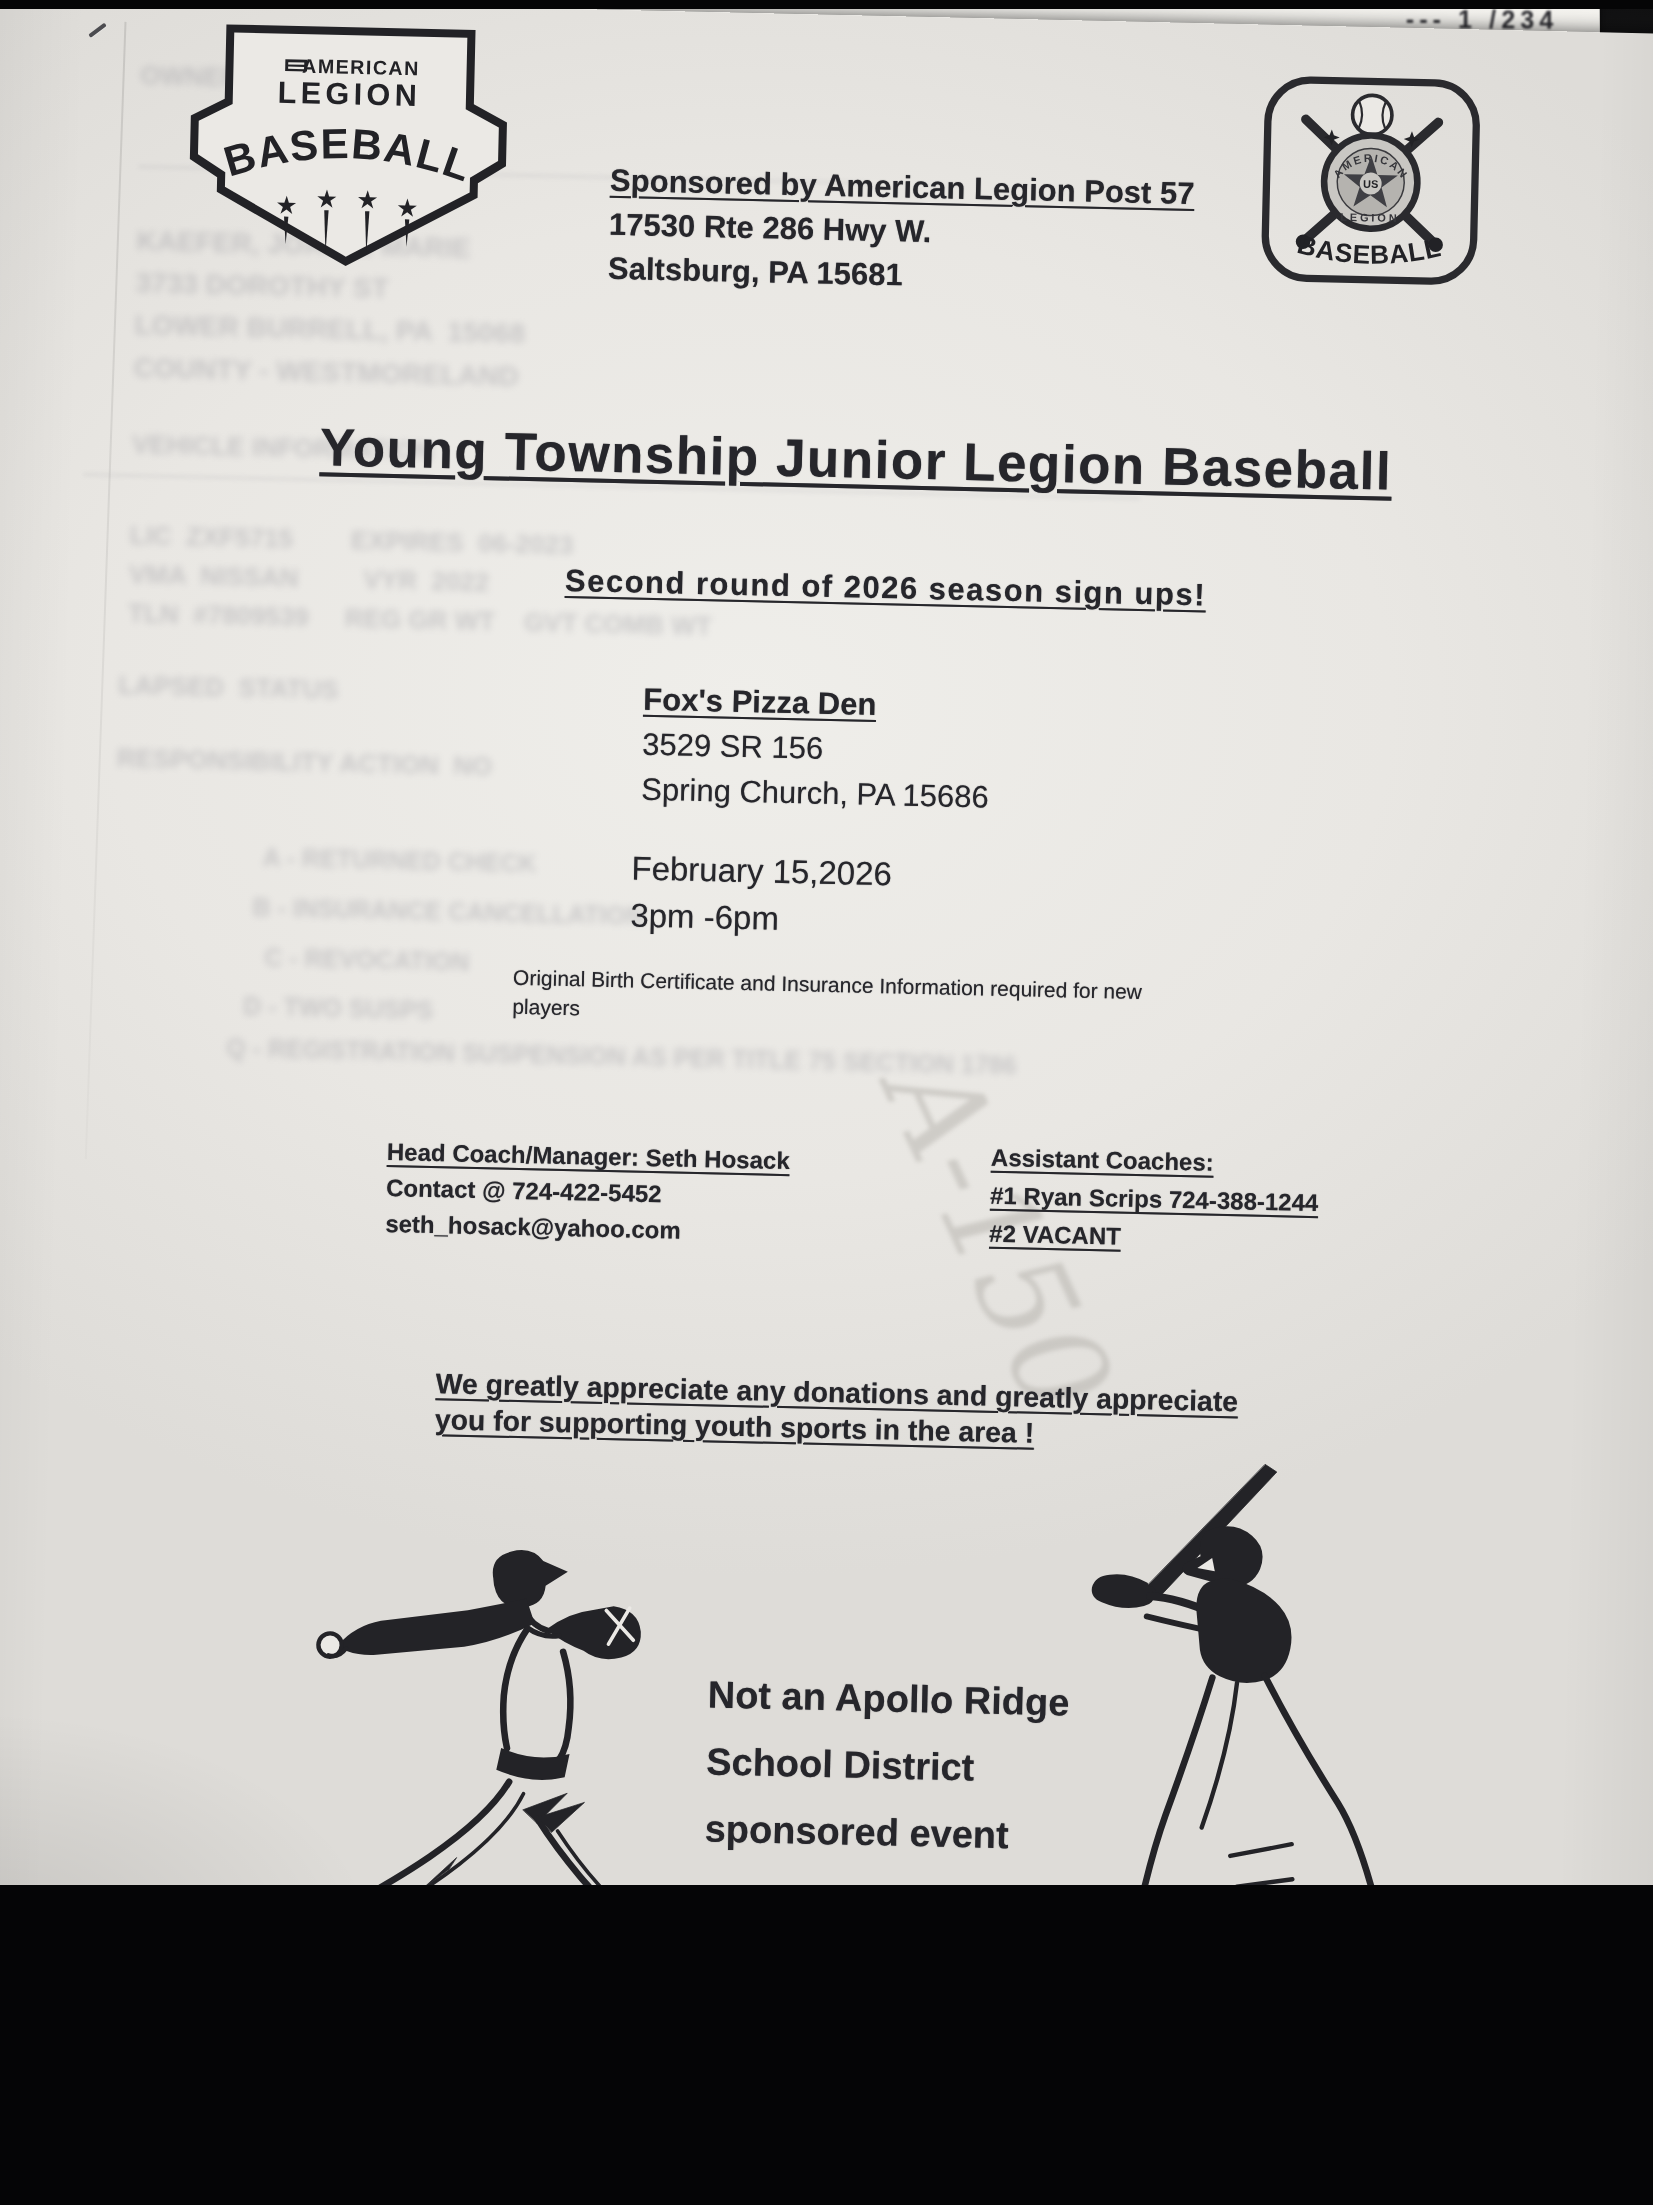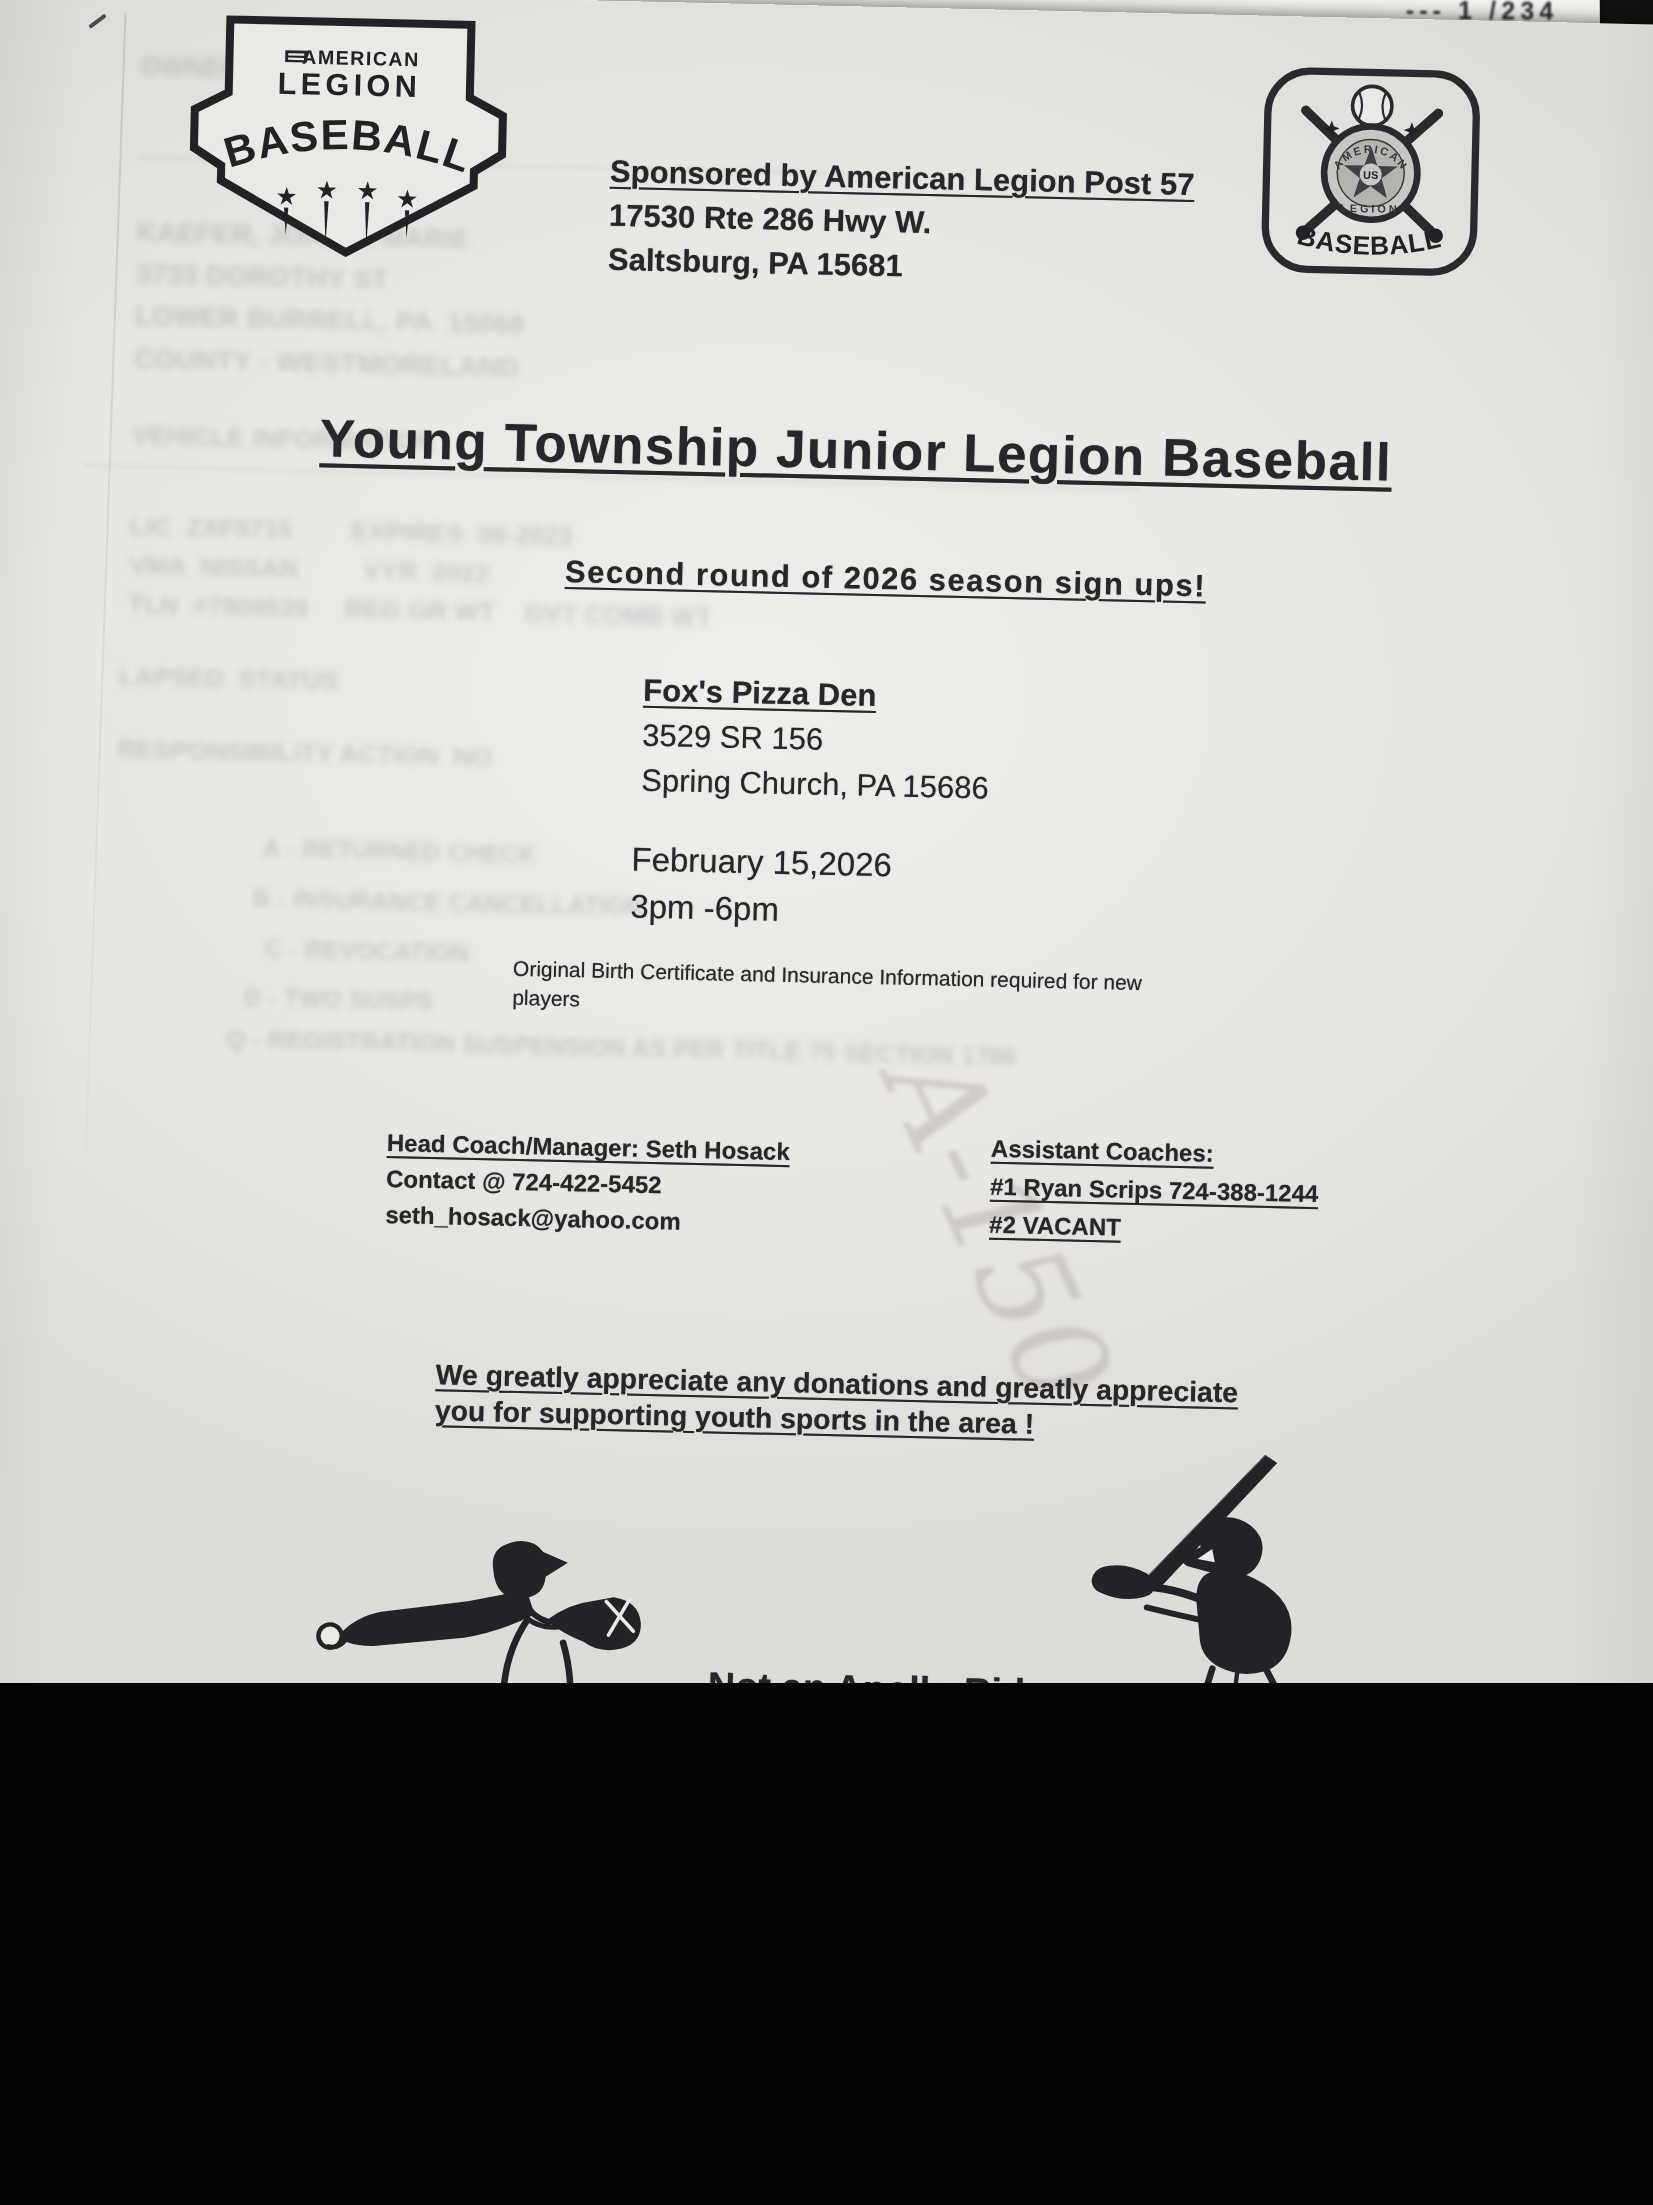--- a/index.html
+++ b/index.html
@@ -1,20 +1,20 @@
 <!DOCTYPE html>
 <html style="font-size:11.7px"><head>
 <meta charset="utf-8">
 <style>
   html,body{margin:0;padding:0;background:#050506;}
-  #stage{position:relative;width:1654px;height:1683px;overflow:hidden;
+  #stage{position:relative;width:1654px;height:1876px;overflow:hidden;
          font-family:"Liberation Sans",sans-serif;background:
          radial-gradient(875px 583px at 2% 96%, #1d1d1f 0%, rgba(10,10,11,0) 60%),
          radial-gradient(656px 365px at 98% 2%, #141415 0%, rgba(8,8,9,0) 55%),
-         #070708;}
+         #070708; margin-top: 9px;}
   .abs{position:absolute;}
   
   #back-sheet{left:306px;top:-25px;width:1294px;height:128px;background:linear-gradient(180deg,#f6f5f1,#edebe6);
               transform:rotate(-0.4deg);border-radius:2.2px;box-shadow:0 1.5px 5.8px rgba(0,0,0,.5);}
   #corner-fragment{right:42px;top:25px;font-size:25px;font-weight:700;letter-spacing:5.1px;color:#2e2e33;
                    filter:blur(0.9px);transform:rotate(0.8deg);}
   
   #paper{left:-44px;top:5.8px;width:1741px;height:2290px;transform:rotate(1.3deg);transform-origin:871px 1097px;
          background:
            linear-gradient(180deg, rgba(0,0,0,0) 86%, rgba(0,0,0,.10) 94%, rgba(0,0,0,.22) 100%),

